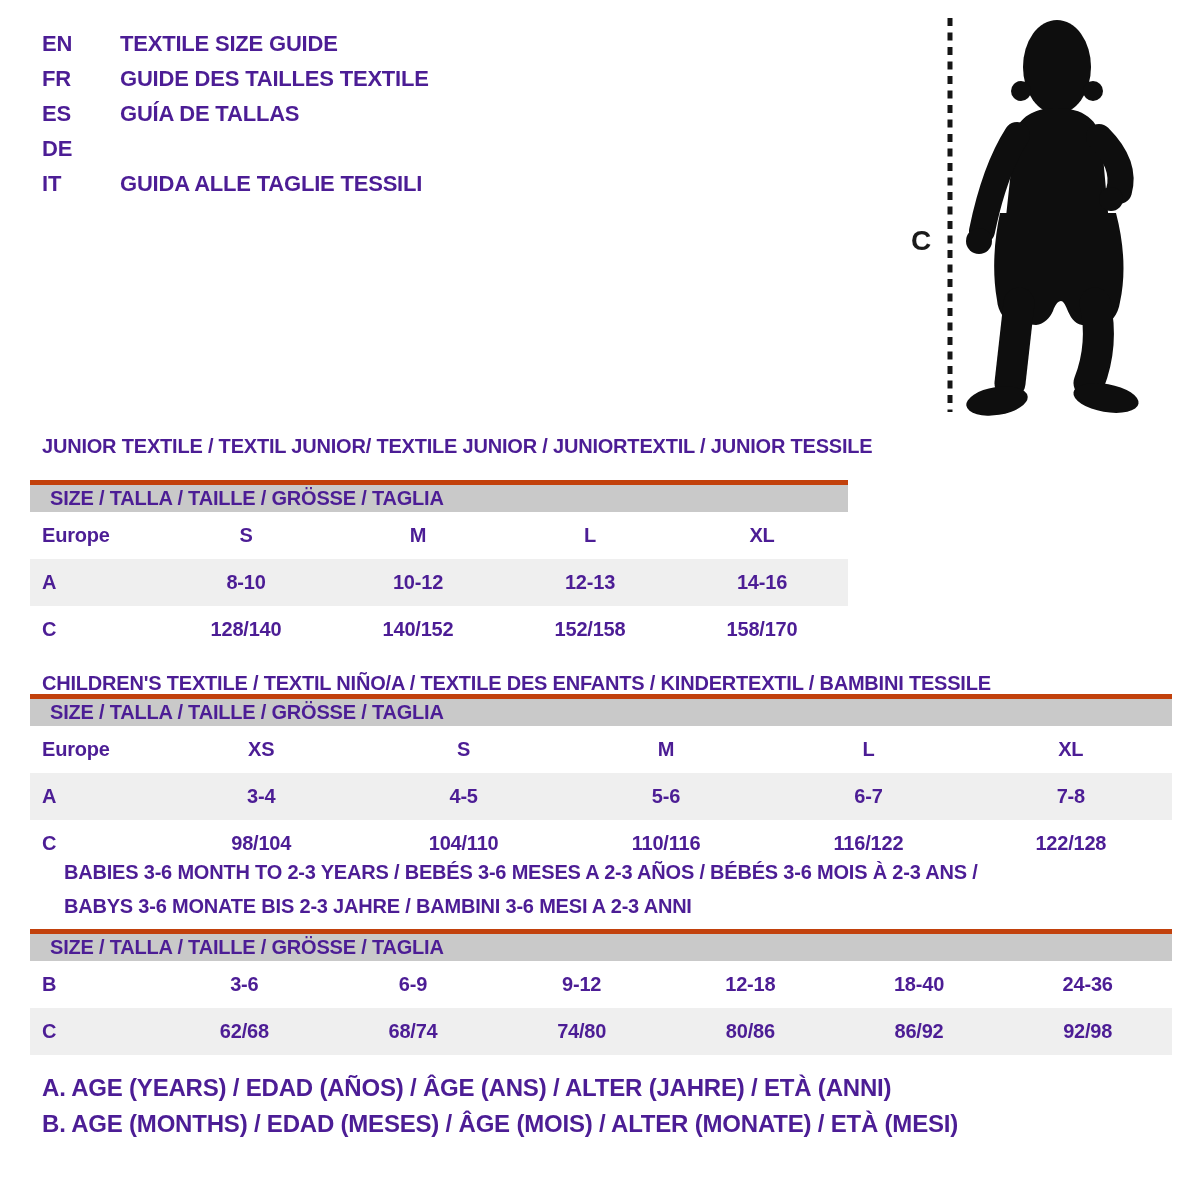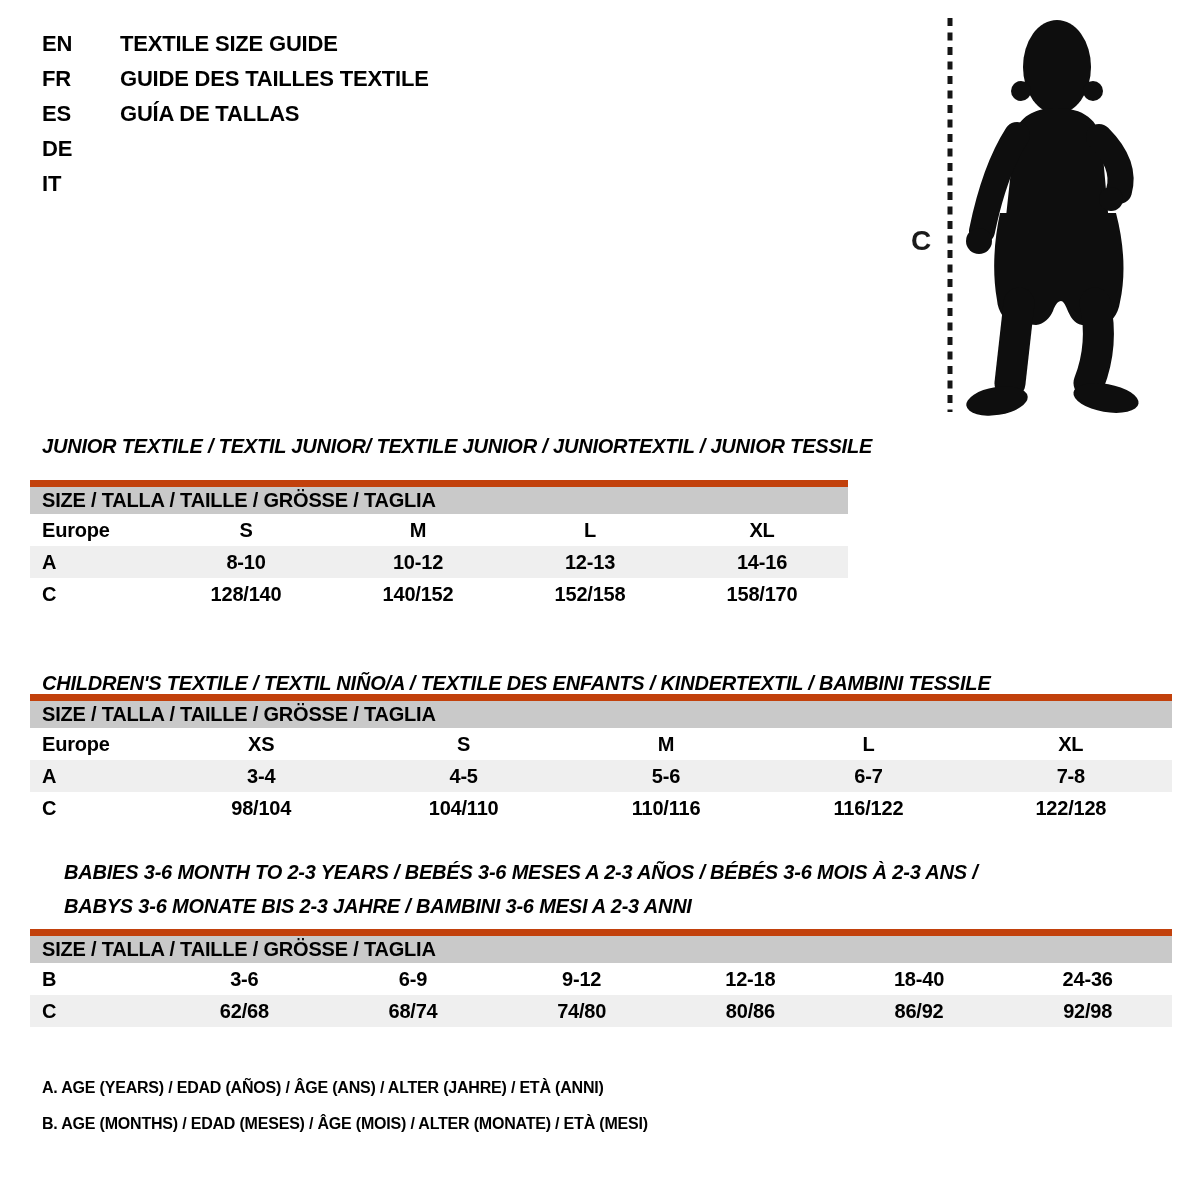--- a/index.html
+++ b/index.html
@@ -1,43 +1,43 @@
 <!DOCTYPE html>
 <html><head>
 <meta charset="utf-8">
 <style>
   html, body { margin:0; padding:0; background:#ffffff; }
   .canvas {
     position:relative; width:1200px; height:1200px; overflow:hidden;
-    background:#ffffff; color:#000000;
+    background:#ffffff; color:#4c1d95;
     font-family:"Liberation Sans", sans-serif; font-weight:700;
     letter-spacing:-0.2px;
   }
   
   .lang-block { position:absolute; left:42px; top:26px; }
   .lang-row { display:flex; font-size:22px; line-height:35px; }
   .lang-code { width:78px; }
   
   .figure-wrap { position:absolute; left:905px; top:5px; width:290px; height:420px; }
   
-  .section-title { position:absolute; left:42px; font-size:20px; line-height:23px; white-space:nowrap;font-style:italic; }
+  .section-title { position:absolute; left:42px; font-size:20px; line-height:23px; white-space:nowrap; }
   .section-title.two-line { line-height:34px;margin-left:22px; }
   
   .size-table { position:absolute; left:30px; }
   .size-bar {
-    height:27px; background:#c9c9c9; border-top:7px solid #c2410c;
-    font-size:20px; line-height:27px; padding-left:12px; box-sizing:content-box;
+    height:27px; background:#c9c9c9; border-top:5px solid #c2410c;
+    font-size:20px; line-height:27px; padding-left:20px; box-sizing:content-box;
   }
-  .t-row { display:flex; height:32px; align-items:center; font-size:20px; }
+  .t-row { display:flex; height:47px; align-items:center; font-size:20px; }
   .t-row.striped { background:#efefef; }
   .t-label { width:118px; padding-left:12px; flex:none; }
   .t-cell { flex:1; text-align:center; }
   
   .legend-block { position:absolute; left:42px; top:1070px; }
-  .legend-line { font-size:16px; line-height:36px; white-space:nowrap; }
+  .legend-line { font-size:24px; line-height:36px; white-space:nowrap; }
 </style>
 </head>
 <body>
 
 <div class="canvas">
 
   <div class="lang-block">
     <div class="lang-row">
       <span class="lang-code">EN</span>
       <span class="lang-title">TEXTILE SIZE GUIDE</span>
@@ -48,20 +48,21 @@
     </div>
     <div class="lang-row">
       <span class="lang-code">ES</span>
       <span class="lang-title">GUÍA DE TALLAS</span>
     </div>
     <div class="lang-row">
       <span class="lang-code">DE</span>
     </div>
     <div class="lang-row">
       <span class="lang-code">IT</span>
+      <span class="lang-title">GUIDA ALLE TAGLIE TESSILI</span>
     </div>
   </div>
 
   <div class="figure-wrap">
     <svg width="290" height="420" viewBox="0 0 290 420" xmlns="http://www.w3.org/2000/svg">
       <line x1="45" y1="13" x2="45" y2="407" stroke="#151515" stroke-width="5" stroke-dasharray="8 6.5"></line>
       <text x="6" y="245" font-size="28" font-weight="bold" fill="#1a1a1a">C</text>
       <g fill="#0e0e0e">
         <ellipse cx="152" cy="62" rx="34" ry="47"></ellipse>
         <circle cx="116" cy="86" r="10"></circle>

